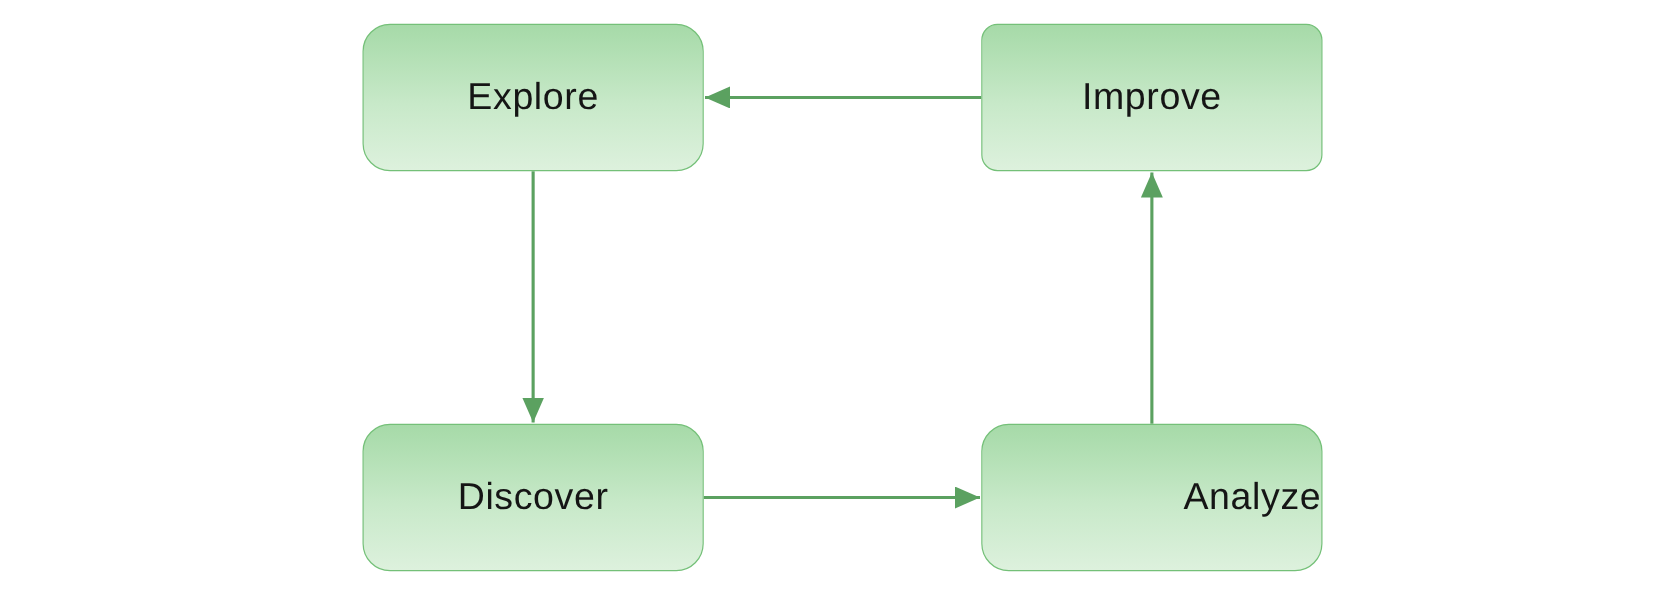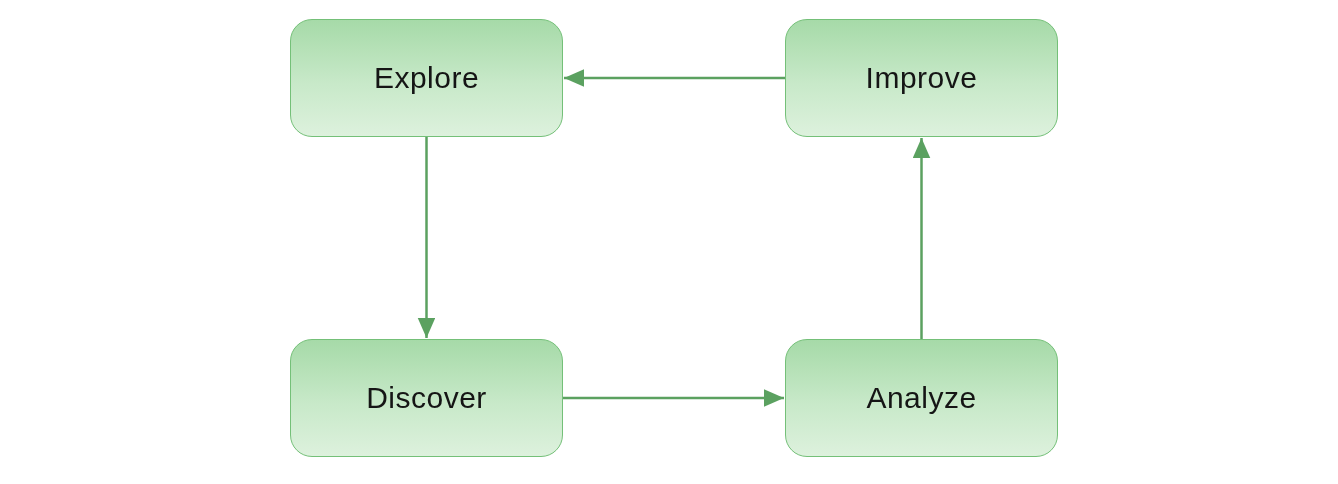--- a/index.html
+++ b/index.html
@@ -35,23 +35,23 @@
     justify-content: center;
     box-sizing: border-box;
   }
   .node .label {
     font-size: 30px;
     color: #151515;
     letter-spacing: 0.5px;
     user-select: none;
   }
   .node-explore  { left: 290px; top: 19px;  }
-  .node-improve  { left: 785px; top: 19px;  }
+  .node-improve  { left: 785px; top: 19px; border-radius: 13px;  }
   .node-discover { left: 290px; top: 339px; text-align: center; }
-  .node-analyze  { left: 785px; top: 339px; }
+  .node-analyze  { left: 785px; top: 339px; justify-content: flex-end; }
 </style>
 </head>
 <body>
 
 <div class="canvas" id="canvas">
 
   <svg id="edges-svg" aria-hidden="true">
     <defs>
       <marker id="arrowhead" markerWidth="9" markerHeight="8" refX="8" refY="3.5" orient="auto" markerUnits="strokeWidth">
         <path id="arrowhead-path" d="M0,0 L8,3.5 L0,7 Z" fill="#5ba160"></path>

